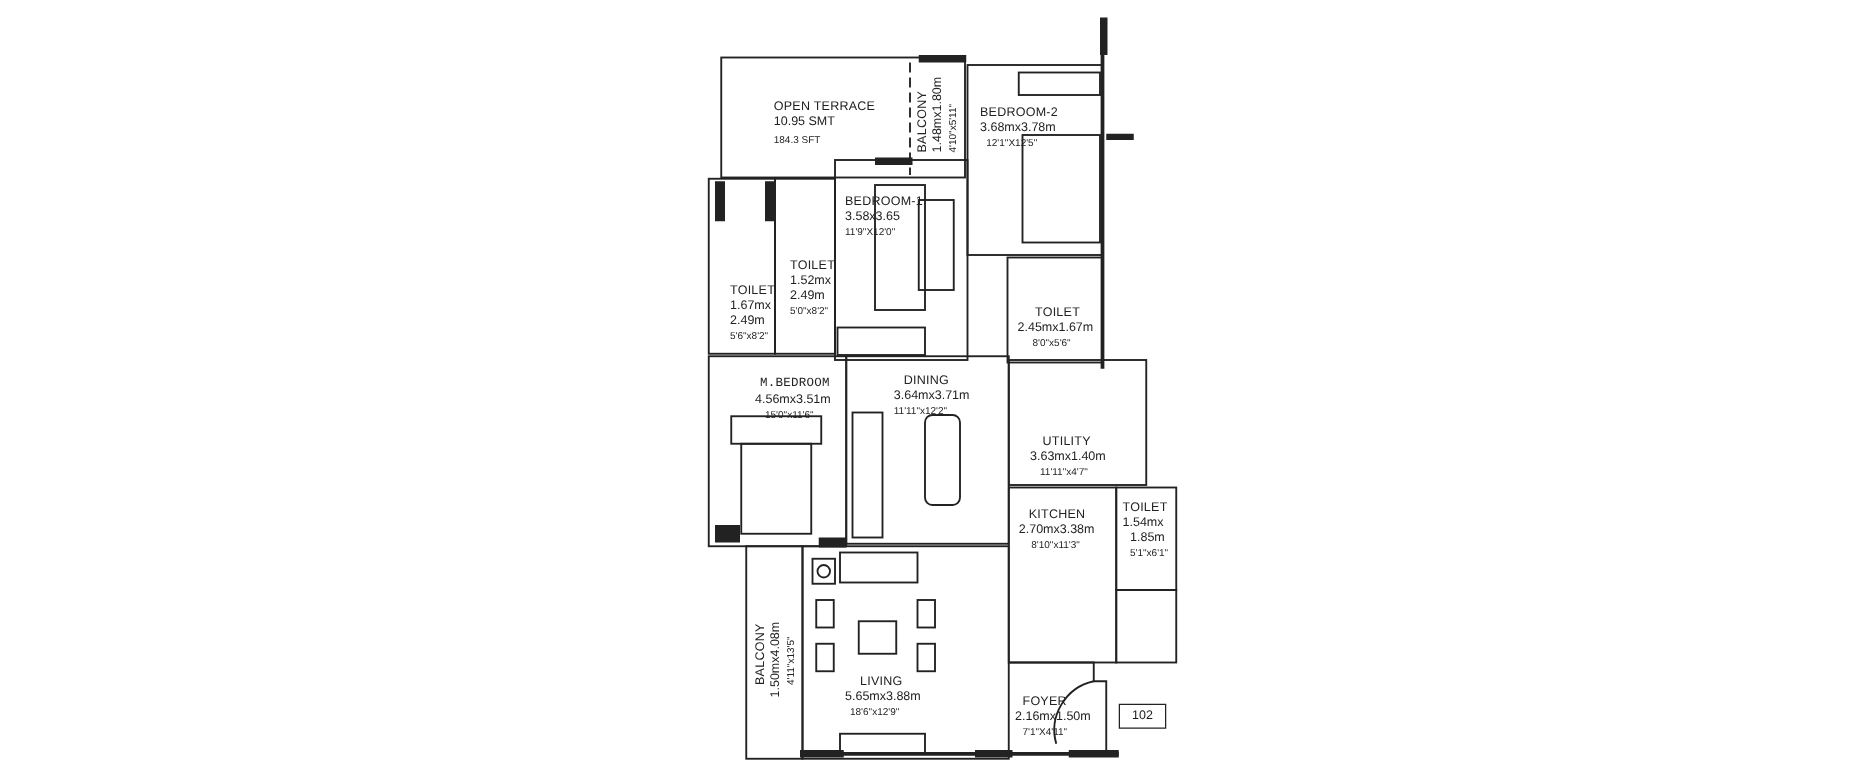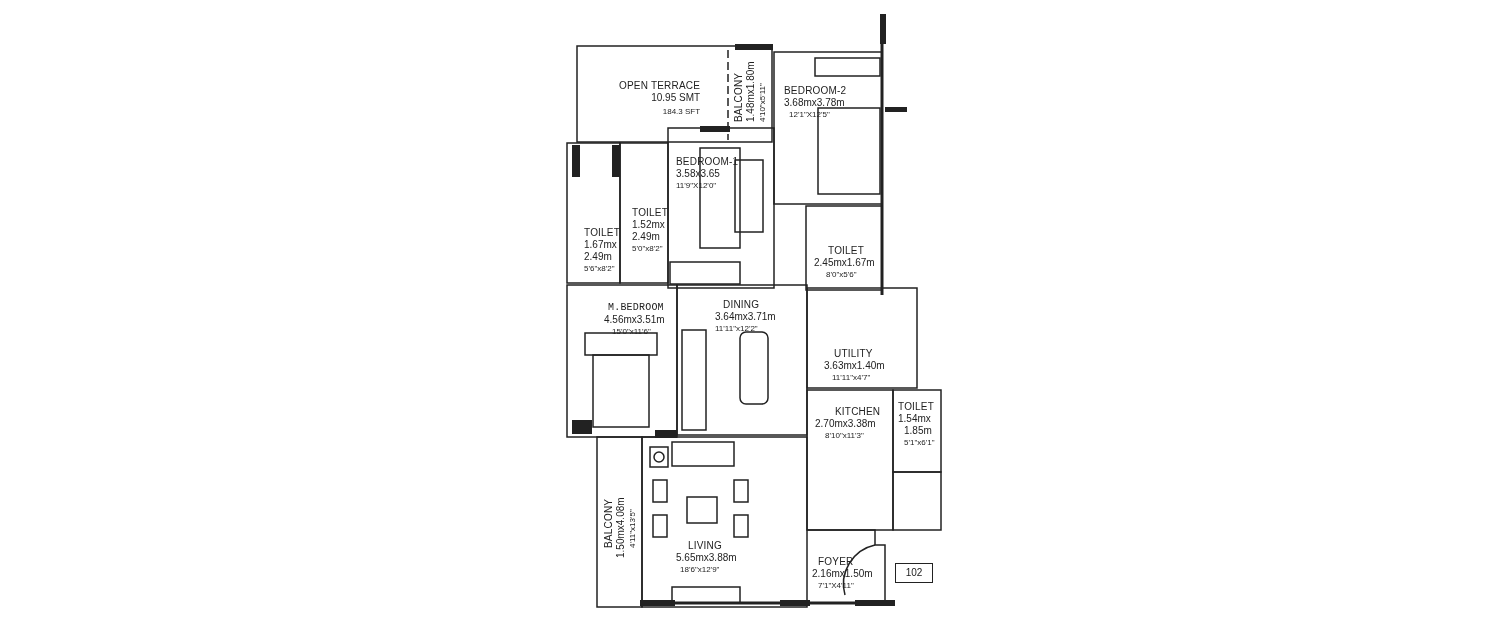--- a/index.html
+++ b/index.html
@@ -78,21 +78,21 @@
     <rect x="700" y="126" width="30" height="6"></rect>
     <rect x="572" y="420" width="20" height="14"></rect>
     <rect x="655" y="430" width="22" height="8"></rect>
     <rect x="640" y="600" width="35" height="6"></rect>
     <rect x="780" y="600" width="30" height="6"></rect>
     <rect x="855" y="600" width="40" height="6"></rect>
     <rect x="880" y="14" width="6" height="30"></rect>
   </g>
 </svg>
 
-<div class="lbl" style="left:619px;top:80px;text-align:right;">
+<div class="lbl" style="left:619px;top:80px;">
   <div class="name">OPEN TERRACE</div>
   <div class="m" style="margin-top:0;">10.95 SMT</div>
   <div class="ft" style="margin-top:2px;">184.3 SFT</div>
 </div>
 
 <div class="lbl vert" style="left:733px;top:122px;">
   <div class="name">BALCONY</div>
   <div class="m">1.48mx1.80m</div>
   <div class="ft">4'10"x5'11"</div>
 </div>
@@ -141,21 +141,21 @@
   <div class="ft">11'11"x12'2"</div>
 </div>
 
 <div class="lbl" style="left:824px;top:348px;">
   <div class="name" style="padding-left:10px;">UTILITY</div>
   <div class="m">3.63mx1.40m</div>
   <div class="ft" style="padding-left:8px;">11'11"x4'7"</div>
 </div>
 
 <div class="lbl" style="left:815px;top:406px;">
-  <div class="name" style="padding-left:8px;margin-left:12px;">KITCHEN</div>
+  <div class="name" style="padding-left:8px;">KITCHEN</div>
   <div class="m">2.70mx3.38m</div>
   <div class="ft" style="padding-left:10px;">8'10"x11'3"</div>
 </div>
 
 <div class="lbl" style="left:898px;top:401px;">
   <div class="name">TOILET</div>
   <div class="m">1.54mx</div>
   <div class="m" style="padding-left:6px;">1.85m</div>
   <div class="ft" style="padding-left:6px;">5'1"x6'1"</div>
 </div>

